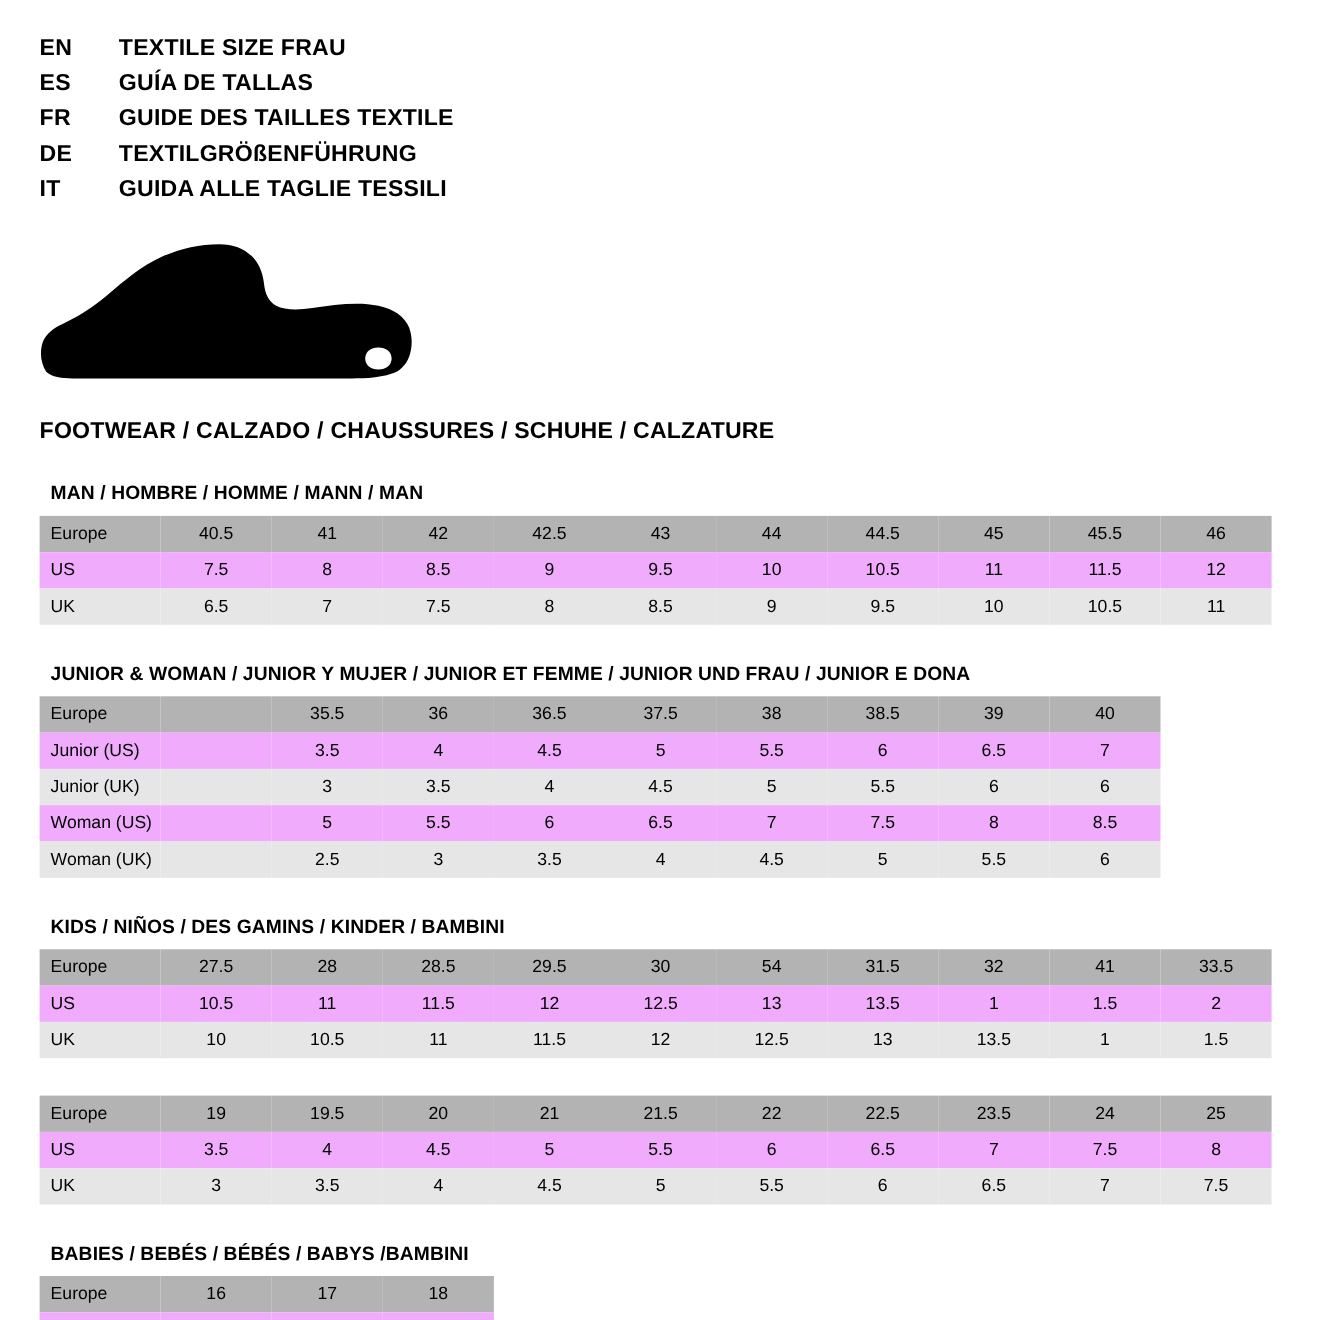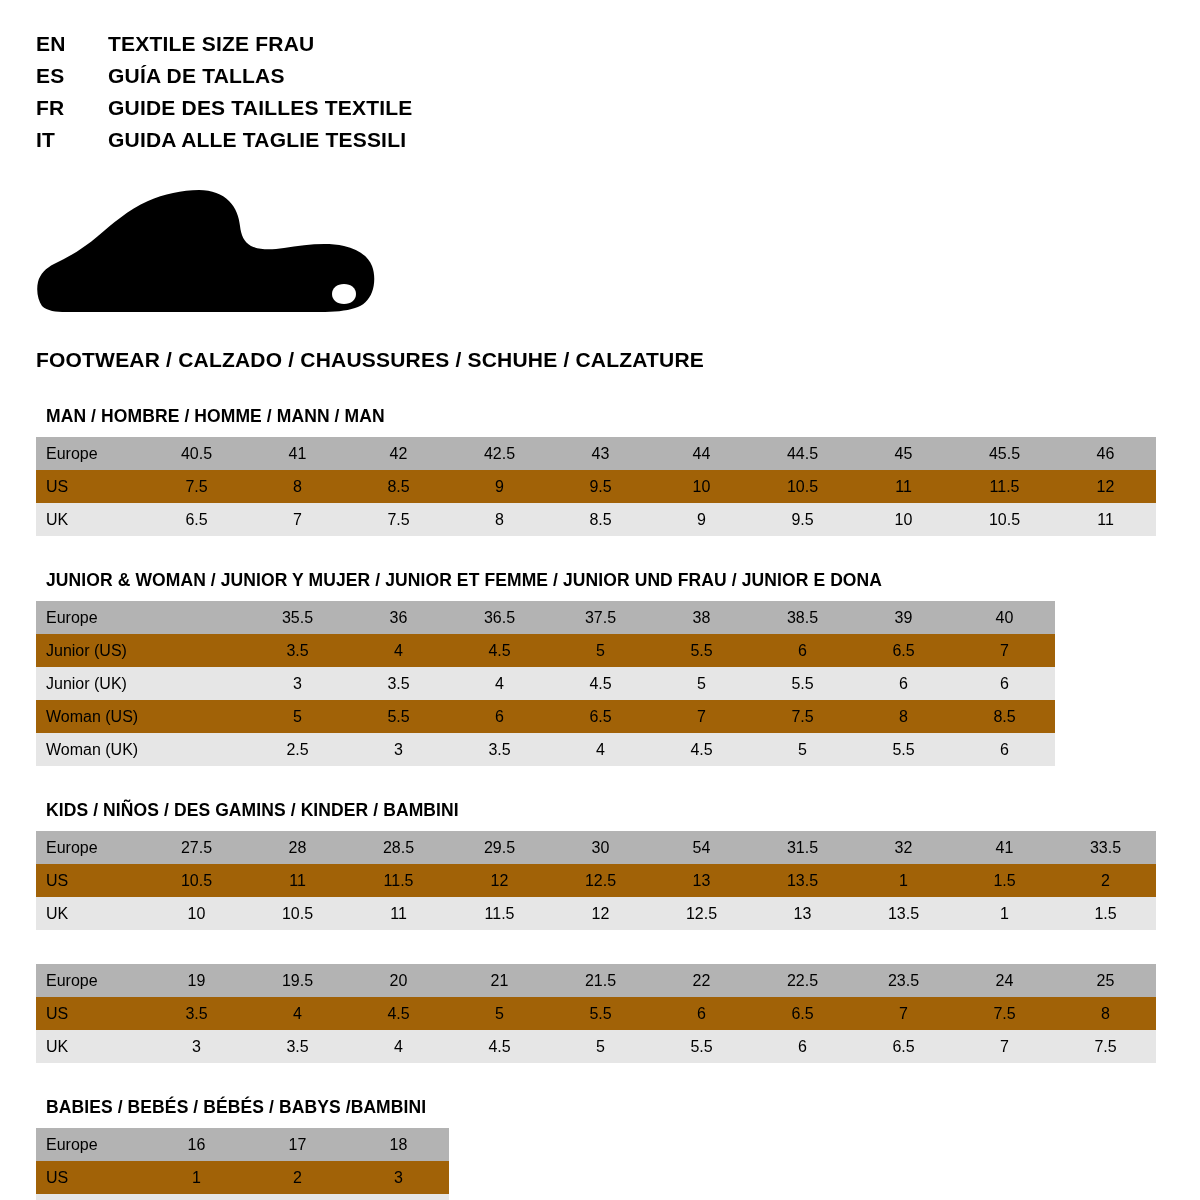--- a/index.html
+++ b/index.html
@@ -94,21 +94,21 @@
     padding-left: 10px;
   }
   tr.head td {
     background: #b3b3b3;
     font-weight: normal;
   }
   tr.alt td {
     background: #e6e6e6;
   }
   tr.plain td {
-    background: #a16207;
+    background: #f0abfc;
   }
 
   
   col.c0 { width: 110px; }
   col.cx { width: 101px; }
 
   .section.babies table.size col.c0 { width: 110px; }
   .section.babies table.size col.cx { width: 101px; }
 </style>
 </head>
@@ -124,20 +124,24 @@
         </div>
         <div class="lang-row">
           <div class="lang-code">ES</div>
           <div class="lang-title">GUÍA DE TALLAS</div>
         </div>
         <div class="lang-row">
           <div class="lang-code">FR</div>
           <div class="lang-title">GUIDE DES TAILLES TEXTILE</div>
         </div>
         <div class="lang-row">
+          <div class="lang-code">DE</div>
+          <div class="lang-title">TEXTILGRÖßENFÜHRUNG</div>
+        </div>
+        <div class="lang-row">
           <div class="lang-code">IT</div>
           <div class="lang-title">GUIDA ALLE TAGLIE TESSILI</div>
         </div>
       </div>
     <div class="shoe-wrap">
       <svg viewBox="0 0 340 130" width="340" height="130" aria-hidden="true">
         <path fill="#000000" d="M6 118 C2 112 0 103 2 94 C4 86 10 80 18 76 C33 69 48 60 62 48 C76 36 92 22 112 13 C128 6 146 2 163 2 C176 2 186 6 193 13 C200 20 203 29 204 38 C205 47 208 54 215 58 C223 62 235 62 248 60 C268 57 290 54 308 58 C322 61 332 68 336 78 C339 86 339 96 336 104 C333 112 327 118 319 120 C310 123 298 124 284 124 L30 124 C20 124 11 123 6 118 Z"></path>
         <path fill="#ffffff" d="M296 106 C296 100 301 96 308 96 C315 96 320 100 320 106 C320 112 315 116 308 116 C301 116 296 112 296 106 Z"></path>
       </svg>
     </div>

